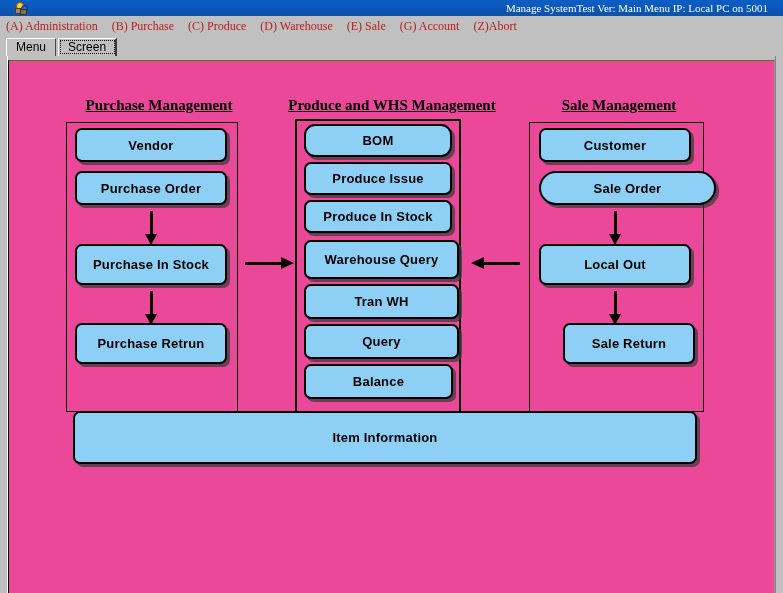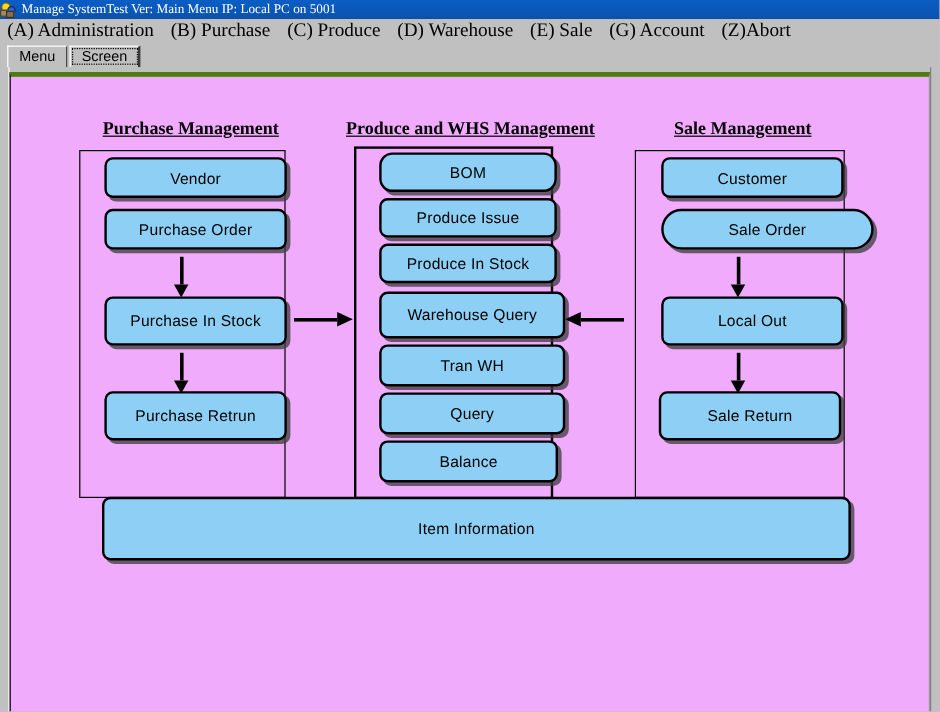--- a/index.html
+++ b/index.html
@@ -10,22 +10,23 @@
     -webkit-font-smoothing:none;
   }
   .app{position:relative;width:783px;height:593px;}
 
   
   .titlebar{
     height:16px;
     background:#0a56b5;
     background:linear-gradient(180deg,#0b5ec6 0%,#0a52ab 100%);
     display:flex;align-items:center;
-    padding:0 0;
-    box-sizing:border-box;
+    padding:0 15px;
+    box-sizing:border-box;
+    justify-content:space-between;
   }
   .app-icon{
     width:14px;height:13px;position:relative;flex:0 0 auto;margin-right:4px;
   }
   .app-icon .blob1{
     position:absolute;left:1px;top:0px;width:8px;height:8px;border-radius:50%;
     background:#ffd91a;border:1px solid #806000;box-sizing:border-box;
   }
   .app-icon .blob2{
     position:absolute;left:6px;top:3px;width:7px;height:7px;border-radius:50%;
@@ -48,21 +49,21 @@
   
   .menubar{
     height:20px;background:#c0c0c0;
     display:flex;align-items:center;
     padding-left:6px;
     box-sizing:border-box;
     border-bottom:1px solid #c0c0c0;
   }
   .menu-item{
     font-family:"Liberation Serif", serif;
-    font-size:16px;color:#000000;
+    font-size:12px;color:#b91c1c;
     margin-right:14px;white-space:nowrap;
     line-height:14px;cursor:default;
   }
 
   
   .tabstrip{
     height:20px;background:#c0c0c0;
     position:relative;padding-left:6px;
     box-sizing:border-box;
     display:flex;align-items:flex-end;
@@ -89,22 +90,22 @@
   
   .client{
     position:absolute;
     left:0;top:56px;right:0;bottom:0;
     background:#c0c0c0;
     box-sizing:border-box;
   }
   .green-pane{
     position:absolute;
     left:8px;top:4px;right:8px;bottom:0px;
-    background:#f0abfc;
-    border-top:4px solid #4d7c0f;
+    background:#ec4899;
+    border-top:1px solid #4d7c0f;
     border-left:1px solid #000;
     border-right:1px solid #9a9a9a;
     box-sizing:border-box;
   }
   .side-rail-l{
     position:absolute;left:0;top:0;width:8px;bottom:0;background:#c0c0c0;
     border-right:1px solid #ffffff;box-sizing:border-box;
   }
   .side-rail-r{
     position:absolute;right:0;top:0;width:8px;bottom:0;background:#c0c0c0;
@@ -132,26 +133,25 @@
 
   
   .btn{
     position:absolute;
     background:#8ed0f5;
     border:2px solid #000;
     border-radius:7px;
     box-shadow:3px 3px 0 rgba(60,60,60,0.75);
     color:#000;
     font-size:13px;
-    font-weight:normal;
+    font-weight:bold;
     display:flex;align-items:center;justify-content:center;
     box-sizing:border-box;
     cursor:default;
     letter-spacing:0.2px;
-    margin-left:12px;
   }
   .btn.wide{font-size:13px;}
 
   
   .arrow-down{
     position:absolute;width:13px;
   }
   .arrow-down .shaft{
     position:absolute;left:5px;top:0;width:3px;background:#000;
   }
@@ -259,21 +259,21 @@
         <div class="head" style="top:23px;"></div>
       </div>
 
       <div class="btn" style="left:530px;top:183px;width:152px;height:41px;">Local Out</div>
 
       <div class="arrow-down" style="left:600px;top:230px;height:34px;">
         <div class="shaft" style="height:23px;"></div>
         <div class="head" style="top:23px;"></div>
       </div>
 
-      <div class="btn" style="left:528px;top:262px;width:152px;height:41px;">Sale Return</div>
+      <div class="btn" style="left:554px;top:262px;width:132px;height:41px;">Sale Return</div>
 
       <div class="arrow-h" style="left:236px;top:196px;width:49px;">
         <div class="shaft" style="left:0;width:36px;"></div>
         <div class="head-r" style="left:36px;"></div>
       </div>
 
       <div class="arrow-h" style="left:462px;top:196px;width:49px;">
         <div class="head-l" style="left:0;"></div>
         <div class="shaft" style="left:13px;width:36px;"></div>
       </div>

